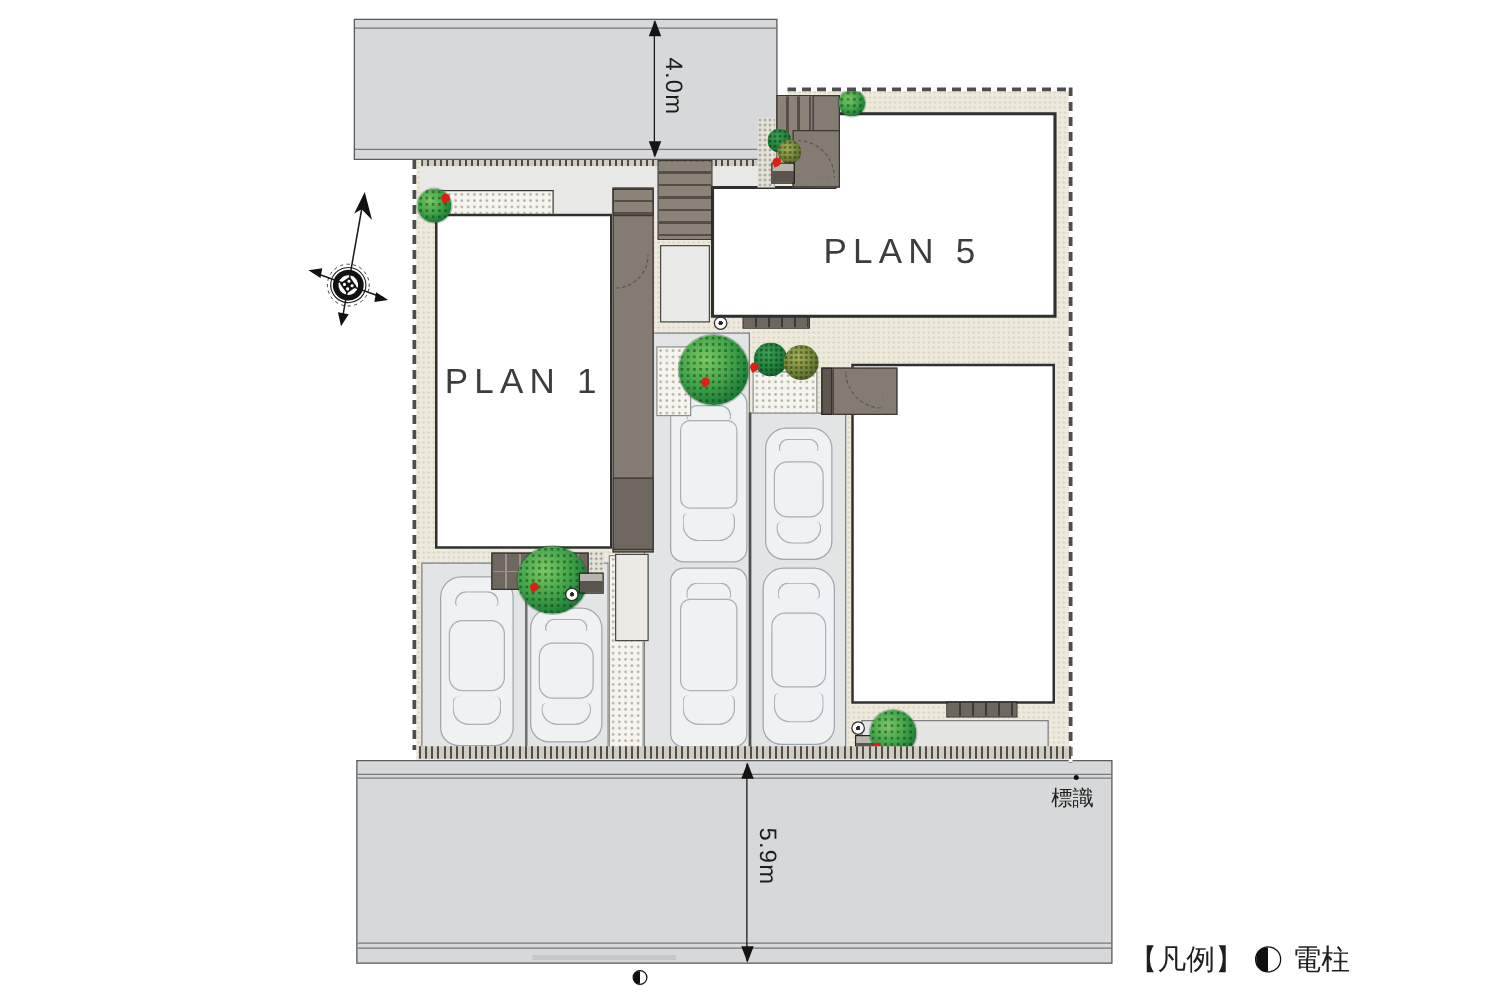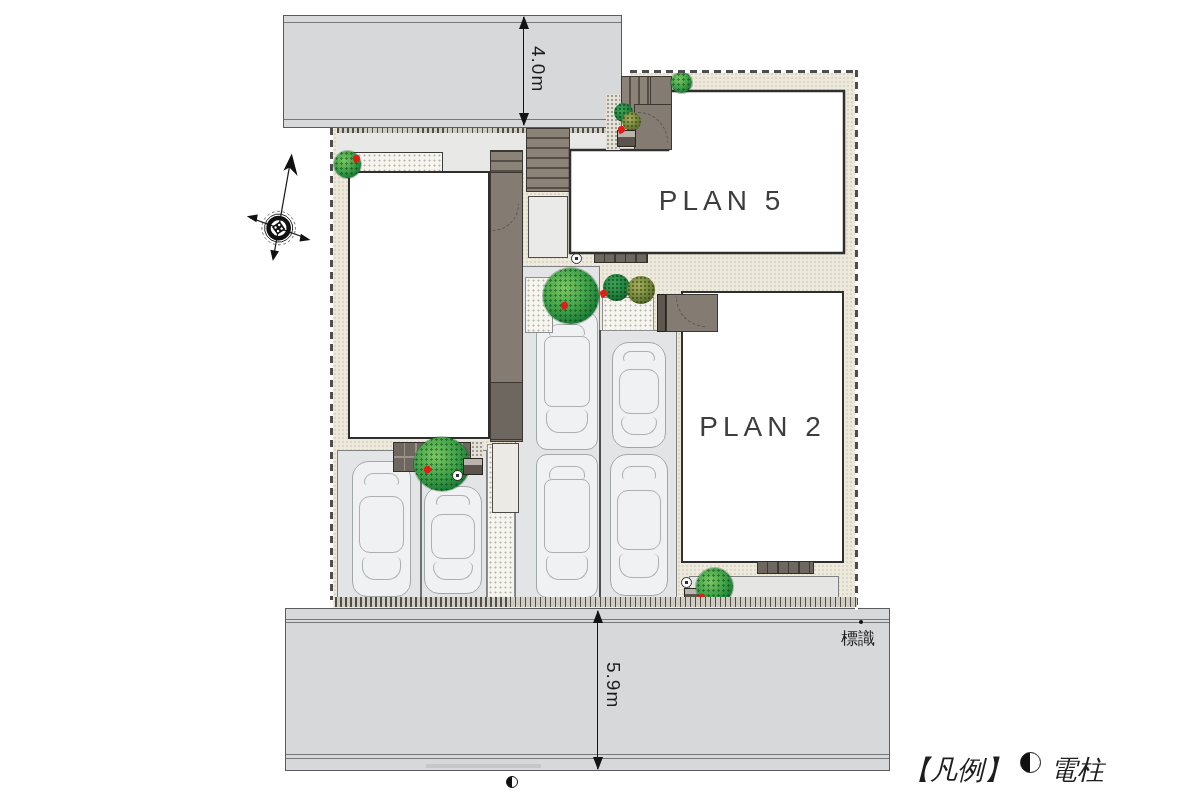--- a/index.html
+++ b/index.html
@@ -101,21 +101,21 @@
   .dim-label { position:absolute; font-size:19px; color:#1c1c1c; letter-spacing:1px;
                transform:rotate(90deg); transform-origin:top left; white-space:nowrap; }
 
   
   .jp { font-family:"DejaVu Serif", serif; color:#1e1e1e; }
   .sign-label { position:absolute; font-size:17px; }
   .sign-dot { position:absolute; width:4px; height:4px; border-radius:50%; background:#111; }
   .pole { display:inline-block; border-radius:50%; border:1.6px solid #101010;
           background:linear-gradient(90deg,#101010 0 50%, #ffffff 50%); }
   .pole-road { position:absolute; width:12px; height:12px; border-width:1.4px; }
-  .legend { position:absolute; display:flex; align-items:flex-start; gap:9px; font-size:27px;font-style:italic; }
+  .legend { position:absolute; display:flex; align-items:center; gap:9px; font-size:23px; }
   .legend .pole { width:21px; height:21px; }
 </style>
 </head>
 <body>
 
 <div class="stage">
 
   <div class="road" style="left:283px; top:15px; width:339px; height:113px;">
     <div class="road-line" style="top:6px;"></div>
     <div class="road-line" style="top:103px;"></div>
@@ -187,23 +187,23 @@
   <div class="mh" style="left:571px; top:253px;"></div>
   <div class="stipple" style="left:525px; top:277px; width:28px; height:56px;"></div>
   <div class="stipple" style="left:602px; top:297px; width:52px; height:34px;"></div>
   <div class="tree" style="left:543px; top:268px; width:56px; height:56px;"></div>
   <div class="bush-dark" style="left:603px; top:274px; width:27px; height:27px;"></div>
   <div class="bush-olive" style="left:627px; top:276px; width:28px; height:28px;"></div>
   <div class="rd" style="left:561px; top:302px;"></div>
   <div class="rd" style="left:600px; top:290px;"></div>
 
   <div class="bldg" style="left:348px; top:171px; width:142px; height:268px;"></div>
+  <div class="plan-label" style="left:348px; top:171px; width:142px; height:268px;">PLAN 1</div>
 
   <div class="bldg" style="left:681px; top:291px; width:163px; height:272px;"></div>
-  <div class="plan-label" style="left:681px; top:291px; width:163px; height:272px;">PLAN 2</div>
 
   <svg class="abs" style="left:565px; top:86px; width:285px; height:172px;" viewBox="0 0 285 172">
     <polygon points="5,64 103,64 103,5 279,5 279,167 5,167" fill="#ffffff" stroke="#2f2f2f" stroke-width="2.5"></polygon>
   </svg>
   <div class="plan-label" style="left:590px; top:152px; width:264px; height:98px;">PLAN 5</div>
 
   <div class="stepsV" style="left:621px; top:76px; width:30px; height:38px;"></div>
   <div class="corr" style="left:650px; top:76px; width:22px; height:74px;"></div>
   <div class="corr" style="left:634px; top:104px; width:38px; height:46px;"></div>
   <div class="arc arc-tr" style="left:638px; top:112px; width:30px; height:30px;"></div>

